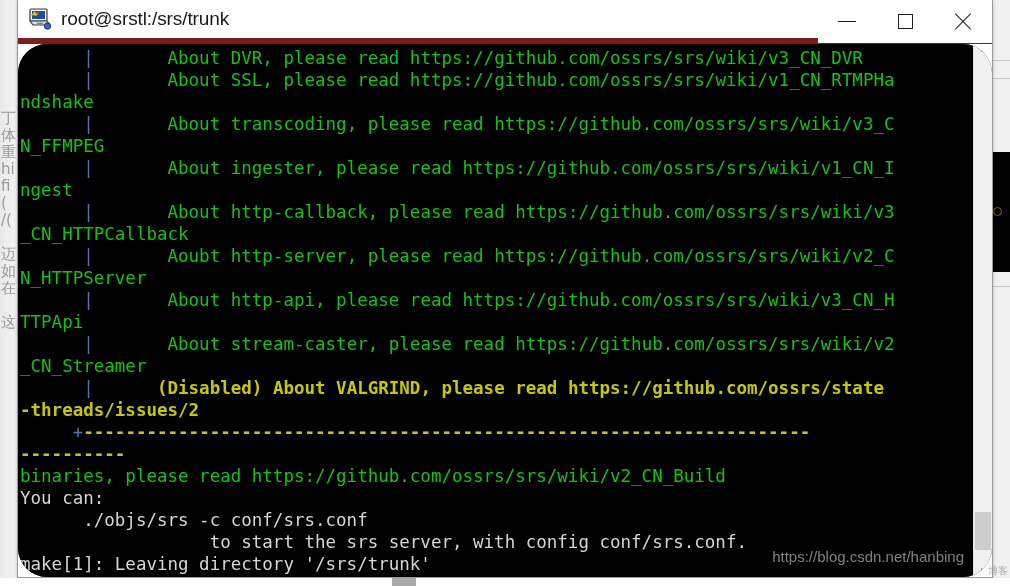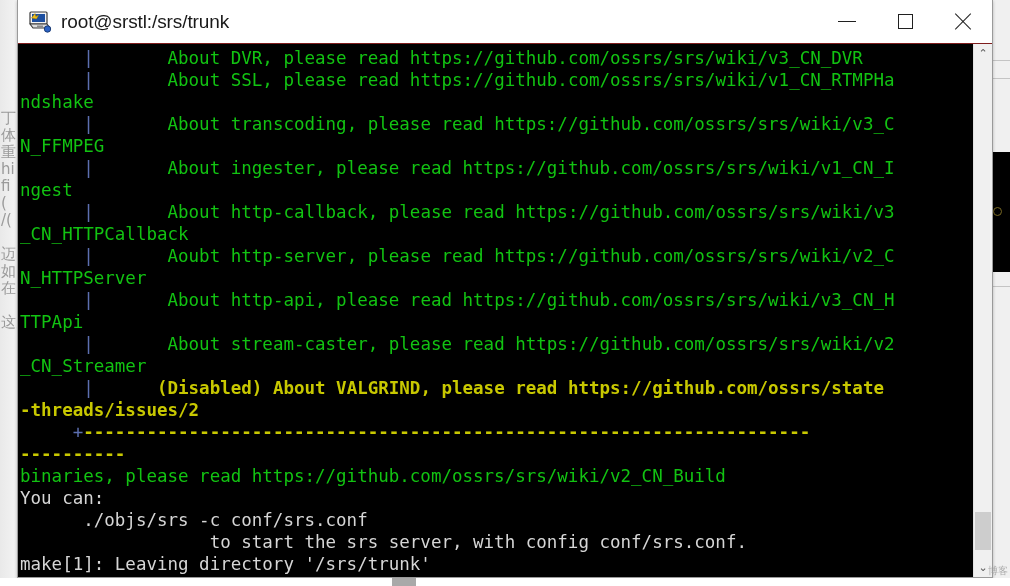--- a/index.html
+++ b/index.html
@@ -93,21 +93,21 @@
     border-top: none;
     box-sizing: border-box;
     box-shadow: 0 1px 3px rgba(0,0,0,.25);
   }
 
   
   #titlebar {
     position: relative;
     height: 44px;
     background: #ffffff;
-    border-bottom: 1px solid #7f1d1d;
+    border-bottom: 6px solid #7f1d1d;
     display: flex;
     align-items: center;
     box-sizing: border-box;
   }
   #title-icon {
     width: 26px;
     height: 26px;
     margin-left: 9px;
     margin-right: 8px;
     flex: 0 0 auto;
@@ -150,20 +150,21 @@
   }
   .glyph-close:before { transform: rotate(45deg); }
   .glyph-close:after  { transform: rotate(-45deg); }
 
   
   #term-body {
     position: relative;
     height: 533px;
     background: #7f1d1d;
     overflow: hidden;
+    border-radius: 29px;
   }
   #term-screen {
     position: absolute;
     left: 0; top: 0;
     width: 957px;
     height: 533px;
     background: #000000;
     overflow: hidden;
     font-family: "DejaVu Sans Mono", "Liberation Mono", monospace;
     font-size: 17.5px;
@@ -314,20 +315,21 @@
 
     <div id="term-body">
       <div id="term-screen"><div class="tline"><span class="c-green">      </span><span class="c-blue">|</span><span class="c-green">       About DVR, please read https://github.com/ossrs/srs/wiki/v3_CN_DVR</span></div><div class="tline"><span class="c-green">      </span><span class="c-blue">|</span><span class="c-green">       About SSL, please read https://github.com/ossrs/srs/wiki/v1_CN_RTMPHa</span></div><div class="tline"><span class="c-green">ndshake</span></div><div class="tline"><span class="c-green">      </span><span class="c-blue">|</span><span class="c-green">       About transcoding, please read https://github.com/ossrs/srs/wiki/v3_C</span></div><div class="tline"><span class="c-green">N_FFMPEG</span></div><div class="tline"><span class="c-green">      </span><span class="c-blue">|</span><span class="c-green">       About ingester, please read https://github.com/ossrs/srs/wiki/v1_CN_I</span></div><div class="tline"><span class="c-green">ngest</span></div><div class="tline"><span class="c-green">      </span><span class="c-blue">|</span><span class="c-green">       About http-callback, please read https://github.com/ossrs/srs/wiki/v3</span></div><div class="tline"><span class="c-green">_CN_HTTPCallback</span></div><div class="tline"><span class="c-green">      </span><span class="c-blue">|</span><span class="c-green">       Aoubt http-server, please read https://github.com/ossrs/srs/wiki/v2_C</span></div><div class="tline"><span class="c-green">N_HTTPServer</span></div><div class="tline"><span class="c-green">      </span><span class="c-blue">|</span><span class="c-green">       About http-api, please read https://github.com/ossrs/srs/wiki/v3_CN_H</span></div><div class="tline"><span class="c-green">TTPApi</span></div><div class="tline"><span class="c-green">      </span><span class="c-blue">|</span><span class="c-green">       About stream-caster, please read https://github.com/ossrs/srs/wiki/v2</span></div><div class="tline"><span class="c-green">_CN_Streamer</span></div><div class="tline"><span class="c-yellow">      </span><span class="c-blue">|</span><span class="c-yellow">      (Disabled) About VALGRIND, please read https://github.com/ossrs/state</span></div><div class="tline"><span class="c-yellow">-threads/issues/2</span></div><div class="tline"><span class="c-yellow">     </span><span class="c-blue">+</span><span class="c-yellow">---------------------------------------------------------------------</span></div><div class="tline"><span class="c-yellow">----------</span></div><div class="tline"><span class="c-green">binaries, please read https://github.com/ossrs/srs/wiki/v2_CN_Build</span></div><div class="tline"><span class="c-white">You can:</span></div><div class="tline"><span class="c-white">      ./objs/srs -c conf/srs.conf</span></div><div class="tline"><span class="c-white">                  to start the srs server, with config conf/srs.conf.</span></div><div class="tline"><span class="c-white">make[1]: Leaving directory '/srs/trunk'</span></div></div>
 
       <div id="term-scrollbar">
         <div class="sb-arrow up">⌃</div>
         <div id="sb-thumb"></div>
         <div class="sb-arrow down">⌄</div>
       </div>
 
+      <div id="watermark">https://blog.csdn.net/hanbing</div>
     </div>
   </div>
 
   <div id="watermark-cn">博客</div>
 
   <div id="bottom-strip">
     <div id="taskbar-nub"></div>
   </div>
 
 </div>

